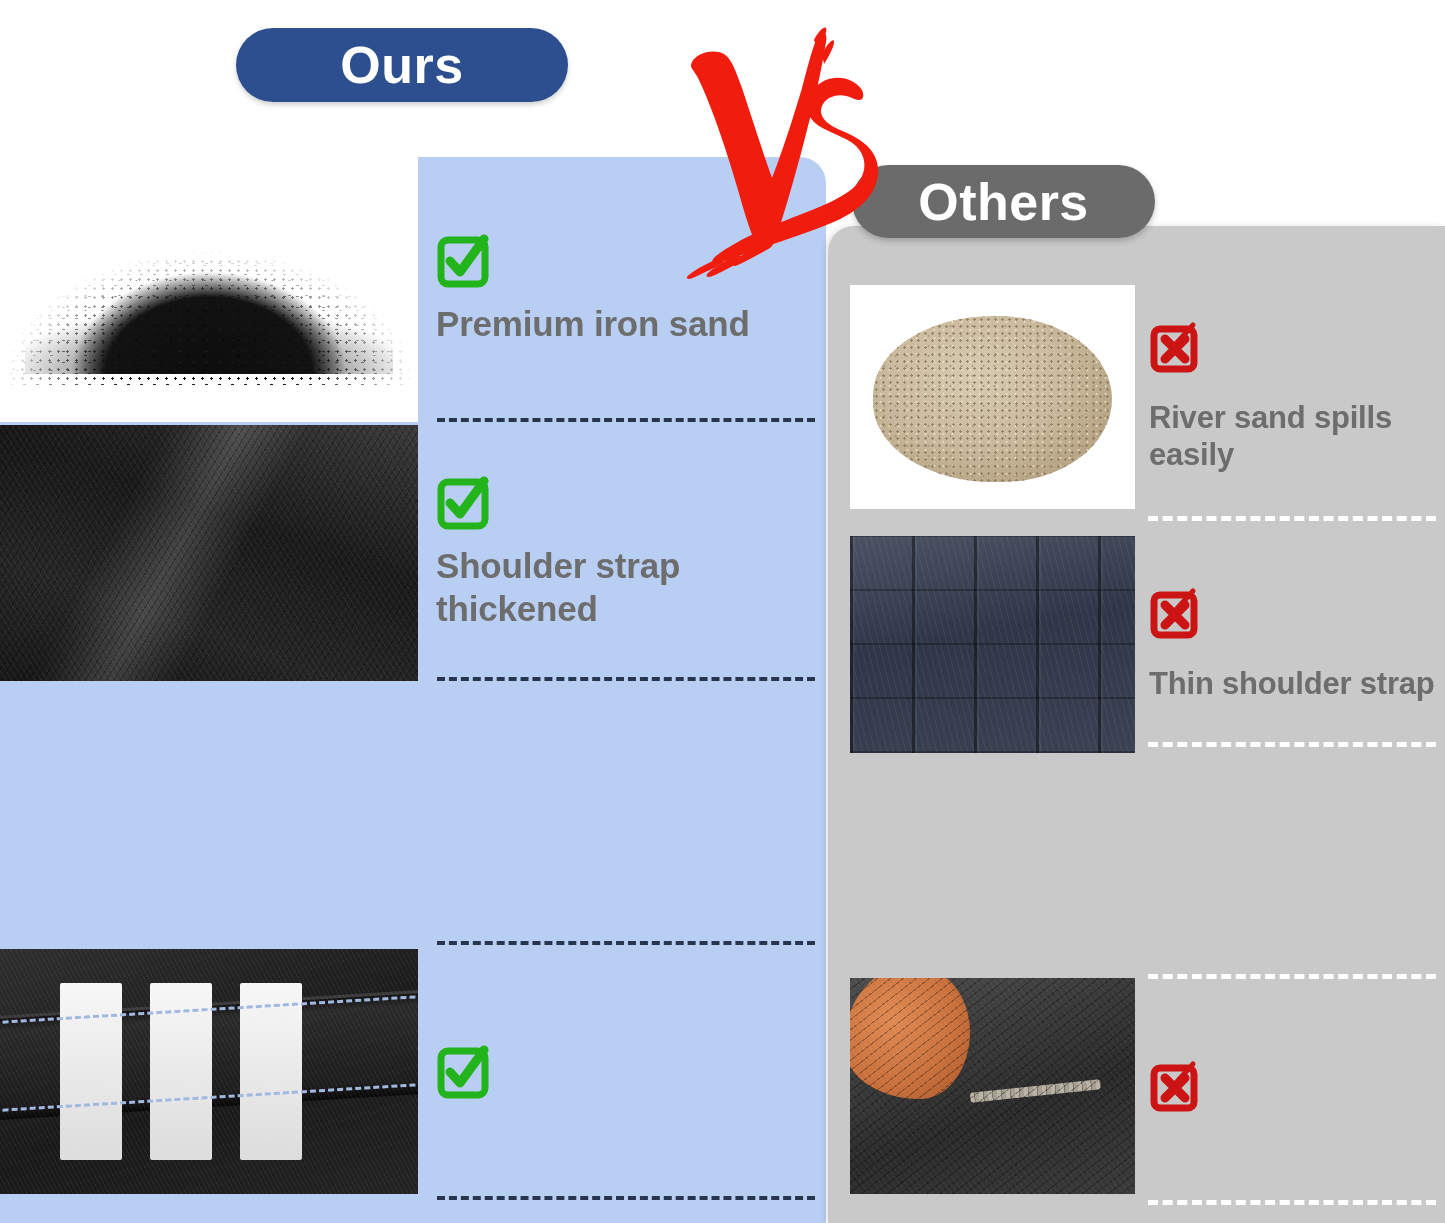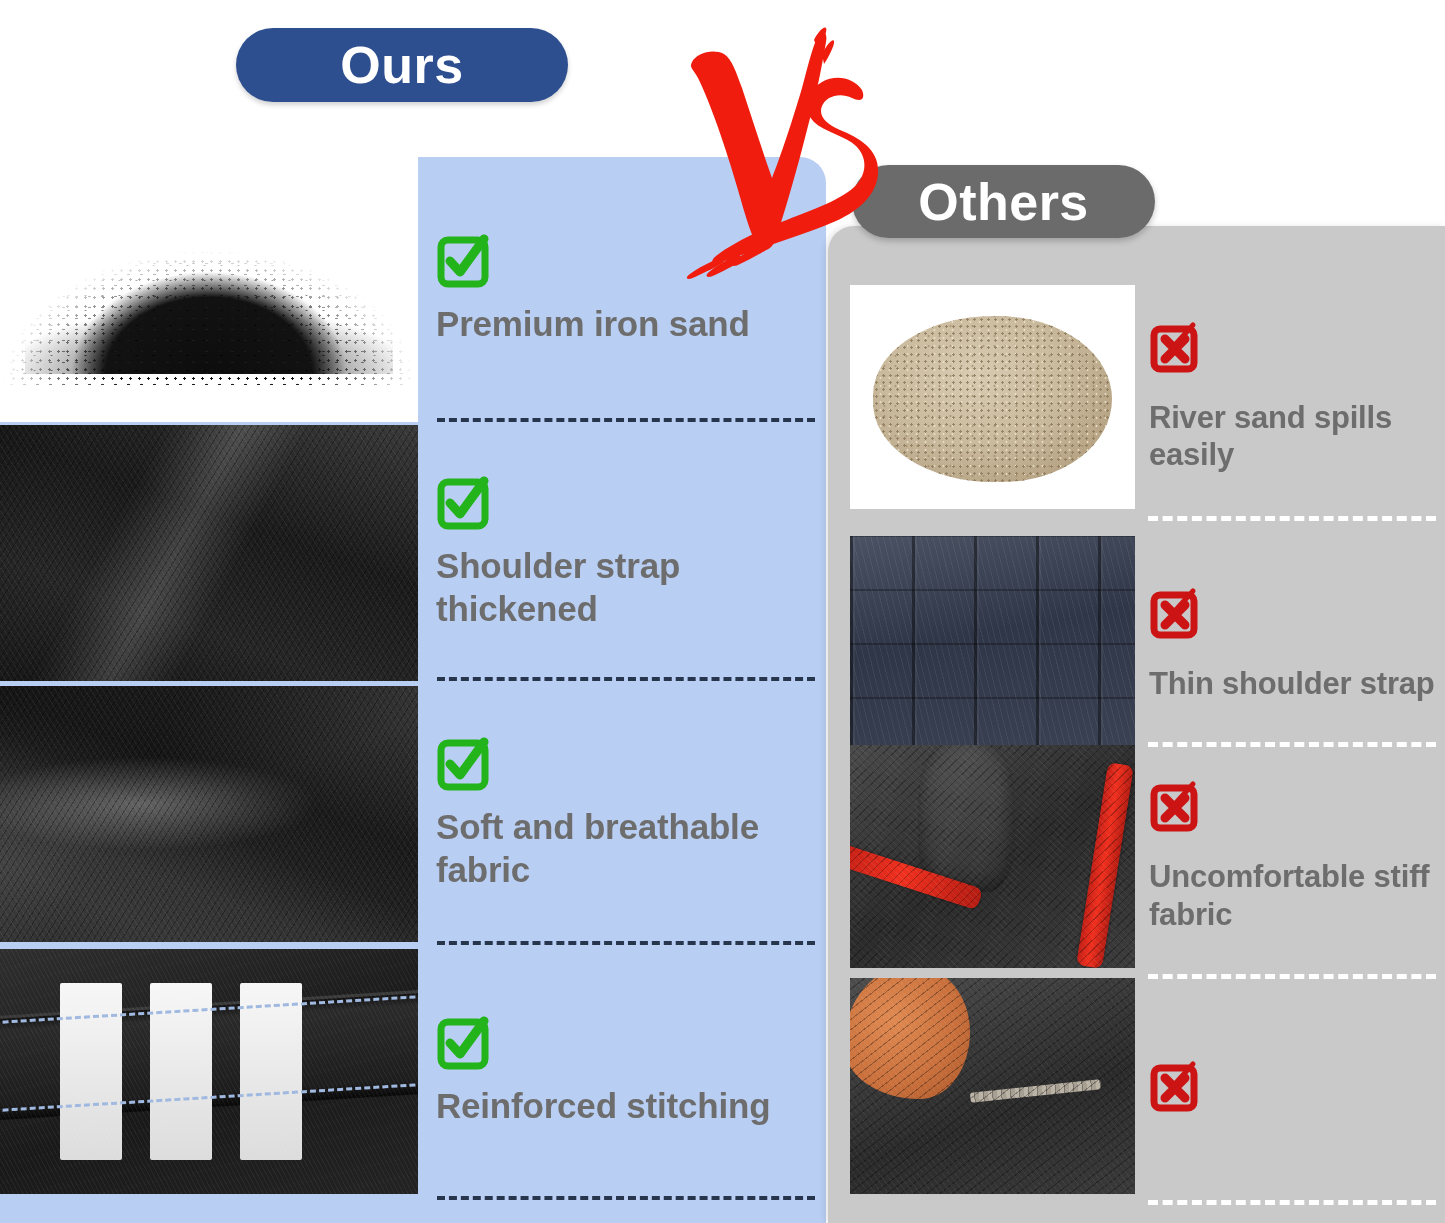--- a/index.html
+++ b/index.html
@@ -269,57 +269,40 @@
         <svg class="tick-icon" width="56" height="56" viewBox="0 0 56 56">
           <rect x="5" y="7" width="44" height="44" rx="7" ry="7" fill="none" stroke="#23b31a" stroke-width="7"></rect>
           <path d="M14 28 L24 39 L48 6" fill="none" stroke="#23b31a" stroke-width="9" stroke-linecap="round" stroke-linejoin="round"></path>
         </svg>
       </span>
       <div class="ours-text">Shoulder strap thickened</div>
     </div>
   </div>
   <div class="sep-ours" style="top:677px;"></div>
 
-  <div class="row-ours" style="top:686px;height:256px;">
-    <div class="ours-thumb">
-      <div class="ph ph-blackfab ph-blackfab2">
-          <div class="fold"></div>
-        </div>
-    </div>
-    <div class="ours-body">
-      <span>
-        <svg class="tick-icon" width="56" height="56" viewBox="0 0 56 56">
-          <rect x="5" y="7" width="44" height="44" rx="7" ry="7" fill="none" stroke="#23b31a" stroke-width="7"></rect>
-          <path d="M14 28 L24 39 L48 6" fill="none" stroke="#23b31a" stroke-width="9" stroke-linecap="round" stroke-linejoin="round"></path>
-        </svg>
-      </span>
-      <div class="ours-text">Soft and breathable fabric</div>
-    </div>
-  </div>
   <div class="sep-ours" style="top:941px;"></div>
 
   <div class="row-ours" style="top:949px;height:245px;">
     <div class="ours-thumb">
       <div class="ph ph-strap">
         <div class="webbing"></div>
         <div class="band" style="left:60px;"></div>
         <div class="band" style="left:150px;"></div>
         <div class="band" style="left:240px;"></div>
         <div class="stitch" style="top:24%;"></div>
         <div class="stitch" style="top:60%;"></div>
       </div>
     </div>
     <div class="ours-body">
       <span>
         <svg class="tick-icon" width="56" height="56" viewBox="0 0 56 56">
           <rect x="5" y="7" width="44" height="44" rx="7" ry="7" fill="none" stroke="#23b31a" stroke-width="7"></rect>
           <path d="M14 28 L24 39 L48 6" fill="none" stroke="#23b31a" stroke-width="9" stroke-linecap="round" stroke-linejoin="round"></path>
         </svg>
       </span>
-      <div class="ours-text">Reinforced stitching</div>
     </div>
   </div>
   <div class="sep-ours" style="top:1196px;"></div>
 
   <div class="row-others" style="top:285px;height:224px;">
     <div class="others-thumb">
       <div class="ph ph-riversand">
           <div class="pile"></div>
         </div>
     </div>
@@ -346,39 +329,20 @@
           <rect x="5" y="8" width="40" height="40" rx="6" ry="6" fill="none" stroke="#cc1414" stroke-width="7"></rect>
           <path d="M16 18 L36 38 M36 18 L16 38" stroke="#cc1414" stroke-width="9" stroke-linecap="round"></path>
           <path d="M24 26 L44 4" stroke="#cc1414" stroke-width="5" stroke-linecap="round" fill="none"></path>
         </svg>
       </span>
       <div class="others-text">Thin shoulder strap</div>
     </div>
   </div>
   <div class="sep-others" style="top:742px;"></div>
 
-  <div class="row-others" style="top:745px;height:223px;">
-    <div class="others-thumb">
-      <div class="ph ph-cord">
-          <div class="pocket"></div>
-          <div class="c1"></div>
-          <div class="c2"></div>
-        </div>
-    </div>
-    <div class="others-body">
-      <span>
-        <svg class="cross-icon" width="52" height="52" viewBox="0 0 52 52">
-          <rect x="5" y="8" width="40" height="40" rx="6" ry="6" fill="none" stroke="#cc1414" stroke-width="7"></rect>
-          <path d="M16 18 L36 38 M36 18 L16 38" stroke="#cc1414" stroke-width="9" stroke-linecap="round"></path>
-          <path d="M24 26 L44 4" stroke="#cc1414" stroke-width="5" stroke-linecap="round" fill="none"></path>
-        </svg>
-      </span>
-      <div class="others-text">Uncomfortable stiff fabric</div>
-    </div>
-  </div>
   <div class="sep-others" style="top:974px;"></div>
 
   <div class="row-others" style="top:978px;height:216px;">
     <div class="others-thumb">
       <div class="ph ph-threads">
           <div class="hand"></div>
           <div class="zip"></div>
           <div class="zip2"></div>
         </div>
     </div>

